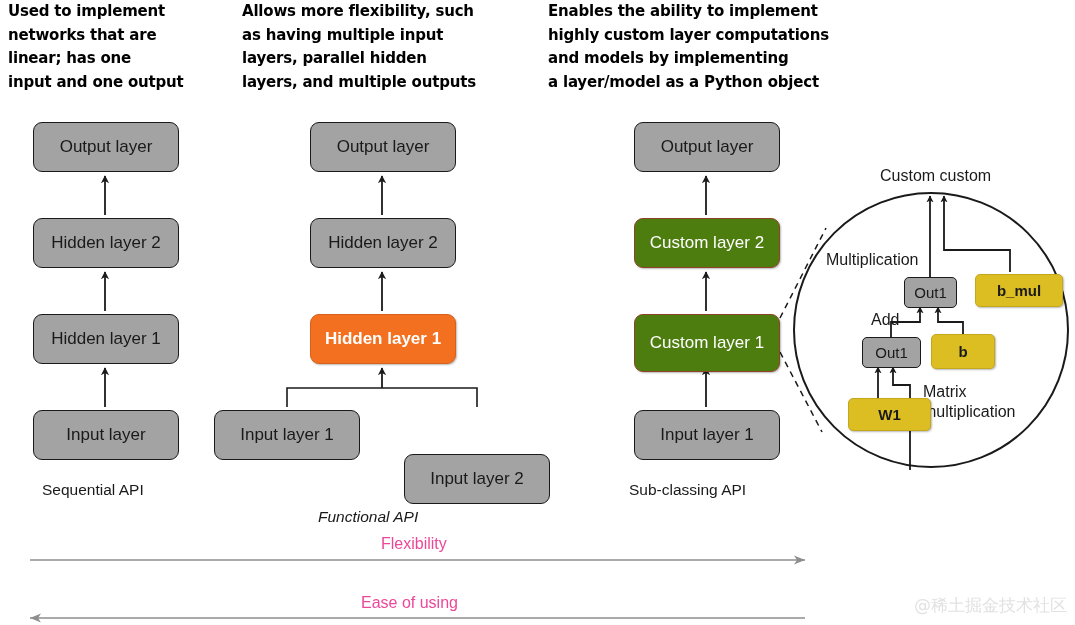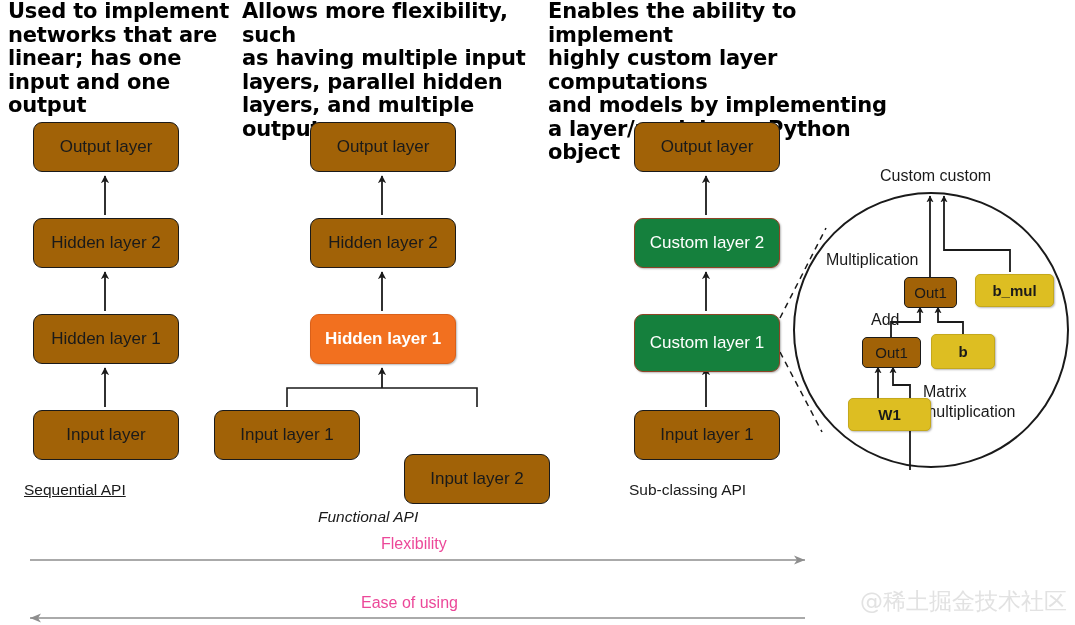--- a/index.html
+++ b/index.html
@@ -18,52 +18,52 @@
   #stage {
     position: absolute;
     left: 0; top: 0;
     width: 1075px;
     height: 625px;
   }
   .hdr {
     position: absolute;
     font-family: "DejaVu Sans", sans-serif;
     font-weight: bold;
-    font-size: 21px;
+    font-size: 15px;
     line-height: 23.5px;
     letter-spacing: -0.2px;
     color: #000;
     white-space: pre-line;
   }
   #hdr1 { left: 8px;   top: 0px;  width: 230px; }
   #hdr2 { left: 242px; top: 0px;  width: 300px; }
   #hdr3 { left: 548px; top: 0px;  width: 370px; }
 
   .node {
     position: absolute;
     box-sizing: border-box;
     border: 1.6px solid #1a1a1a;
     border-radius: 9px;
-    background: #a16207;
+    background: #a3a3a3;
     display: flex;
     align-items: center;
     justify-content: center;
     font-size: 17px;
     color: #1a1a1a;
     white-space: nowrap;
   }
   .node.orange {
     background: #f2701f;
     border-color: #d9601a;
     color: #ffffff;
     font-weight: bold;
     box-shadow: 1px 1px 2px rgba(0,0,0,0.28);
   }
   .node.brown {
-    background: #15803d;
+    background: #4d7c0f;
     border-color: #8d4426;
     color: #ffffff;
     box-shadow: 1px 1px 2px rgba(0,0,0,0.28);
   }
   .node.yellow {
     background: #ddbe22;
     border-color: #c4a81c;
     color: #1a1a1a;
     font-weight: bold;
     border-radius: 7px;
@@ -91,21 +91,21 @@
     position: absolute;
     font-size: 16px;
     color: #1a1a1a;
     white-space: pre-line;
     line-height: 20px;
   }
   #watermark {
     position: absolute;
     right: 8px;
     bottom: 8px;
-    font-size: 23px;
+    font-size: 17px;
     color: #e2e2e2;
     white-space: nowrap;
     font-family: "DejaVu Sans", sans-serif;
   }
   svg.overlay {
     position: absolute;
     left: 0; top: 0;
     width: 1075px;
     height: 625px;
     pointer-events: none;
@@ -209,26 +209,26 @@
   <div class="node brown" style="left:634px; top:314px; width:146px; height:58px;">Custom layer 1</div>
   <div class="node" style="left:634px; top:410px; width:146px; height:50px;">Input layer 1</div>
 
   <div class="circ-label" style="left:880px; top:166px;">Custom custom</div>
   <div class="circ-label" style="left:826px; top:250px;">Multiplication</div>
   <div class="circ-label" style="left:871px; top:310px;">Add</div>
   <div class="circ-label" style="left:923px; top:382px;">Matrix
 multiplication</div>
 
   <div class="node small" style="left:904px; top:277px; width:53px; height:31px;">Out1</div>
-  <div class="node small yellow" style="left:975px; top:274px; width:79px; height:33px;">b_mul</div>
+  <div class="node small yellow" style="left:975px; top:274px; width:88px; height:33px;">b_mul</div>
   <div class="node small" style="left:862px; top:337px; width:59px; height:31px;">Out1</div>
   <div class="node small yellow" style="left:931px; top:334px; width:64px; height:35px;">b</div>
   <div class="node small yellow" style="left:848px; top:398px; width:83px; height:33px;">W1</div>
 
-  <div class="caption" style="left:24px;  top:481px;text-decoration:underline;">Sequential API</div>
+  <div class="caption" style="left:42px;  top:481px;">Sequential API</div>
   <div class="caption" style="left:318px; top:508px;font-style:italic;">Functional API</div>
   <div class="caption" style="left:629px; top:481px;">Sub-classing API</div>
 
   <div class="axis-label" style="left:381px; top:535px;">Flexibility</div>
   <div class="axis-label" style="left:361px; top:594px;">Ease of using</div>
 
   <div id="watermark">@稀土掘金技术社区</div>
 
 </div>
 

